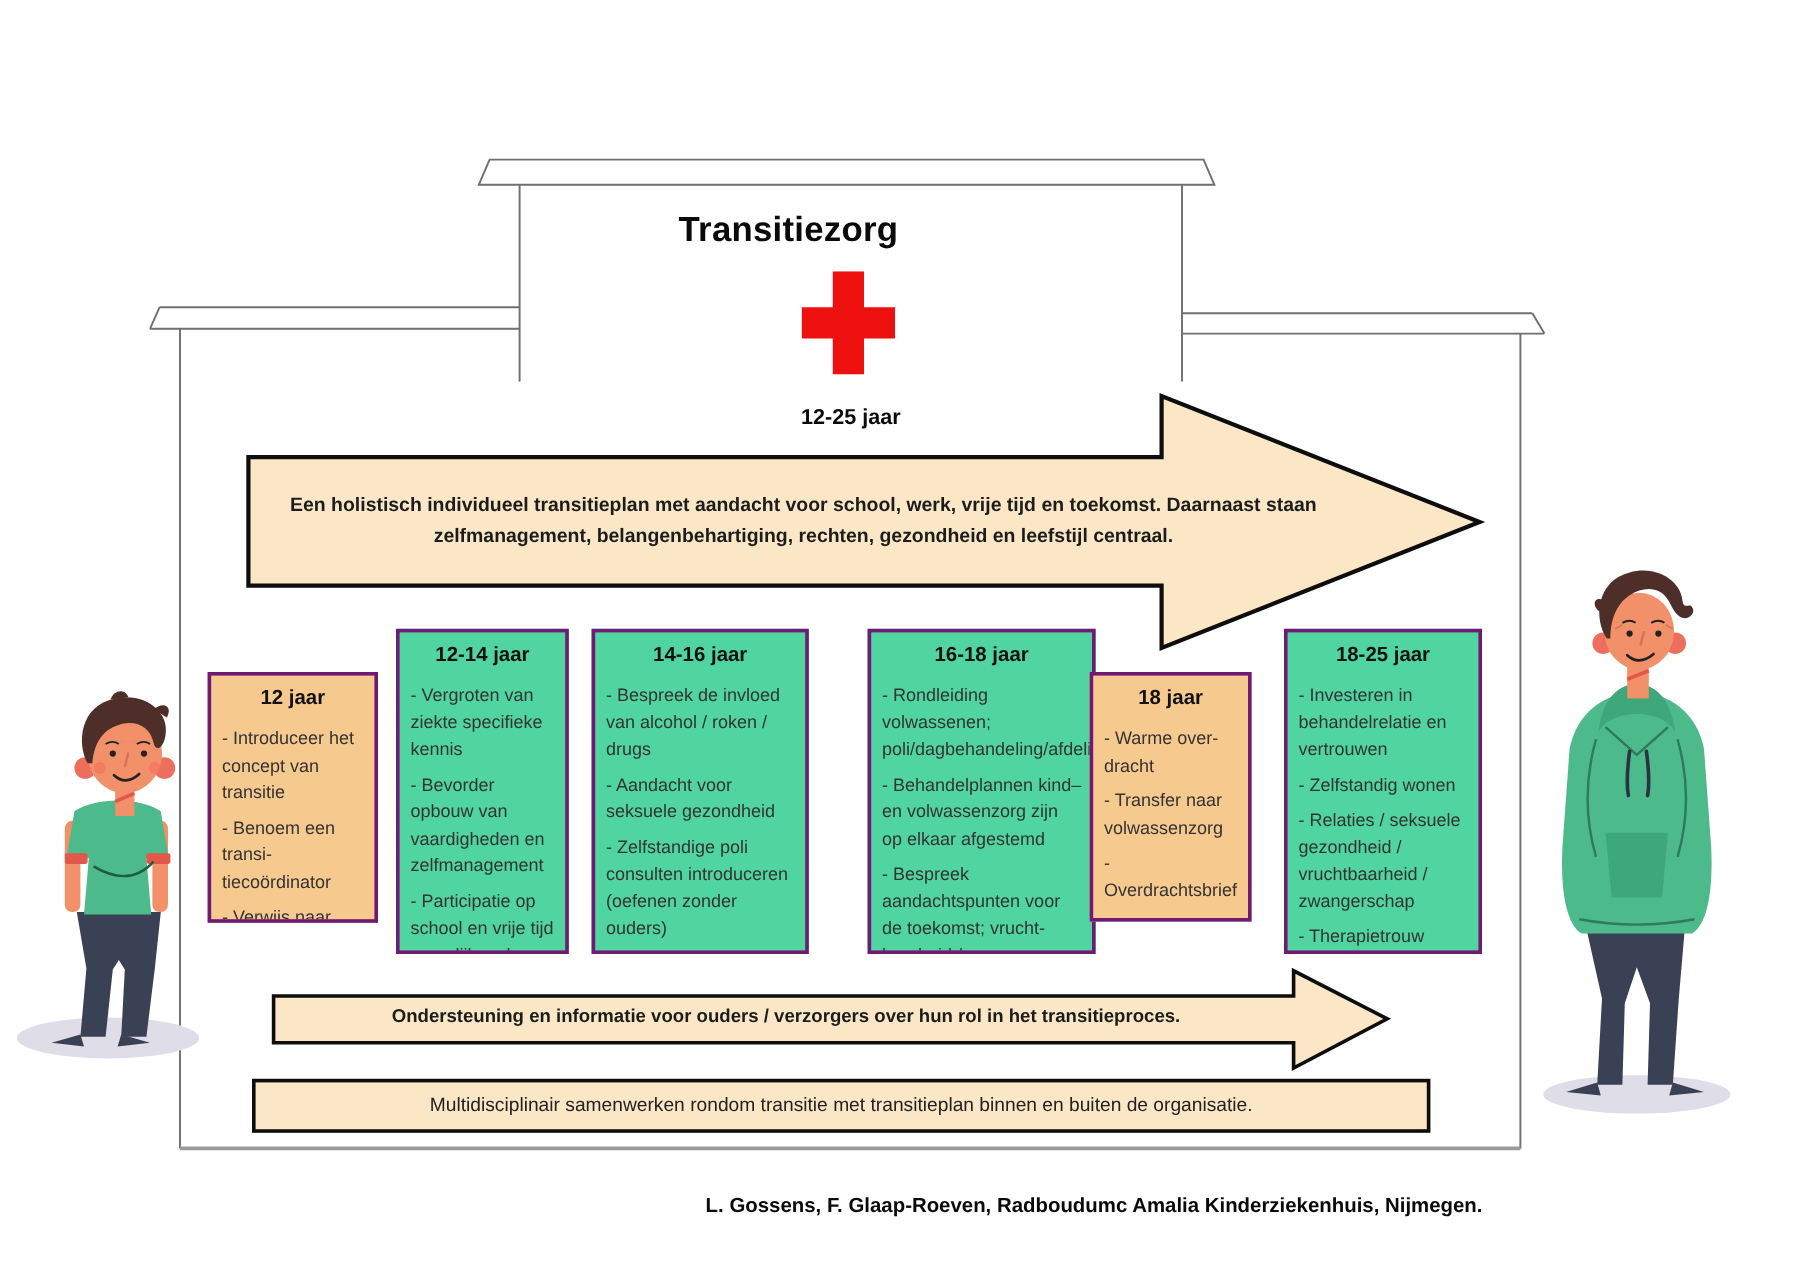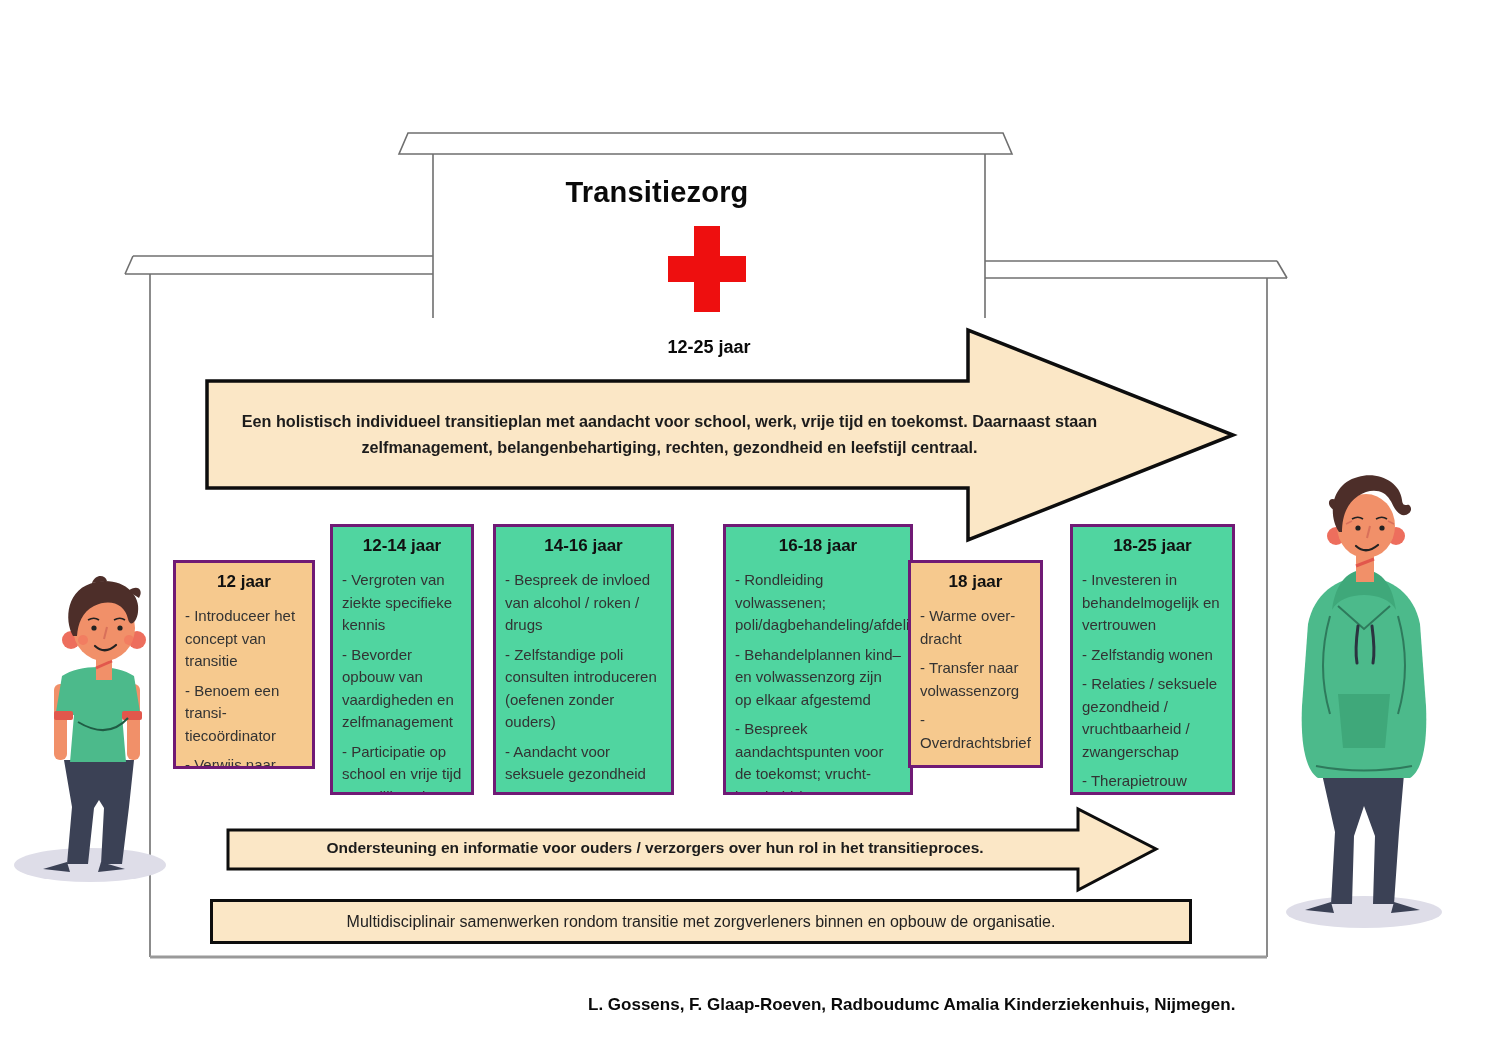--- a/index.html
+++ b/index.html
@@ -126,49 +126,49 @@
     <div class="stage stage1" style="background-color: rgb(80, 213, 160);">
       <div class="stage-title">12-14 jaar</div>
       <p class="stage-item">- Vergroten van ziek­te specifieke kennis</p>
       <p class="stage-item">- Bevorder opbouw van vaardigheden en zelfmanagement</p>
       <p class="stage-item">- Participatie op school en vrije tijd mogelijk maken</p>
       <p class="stage-item">- Lotgenotencontact</p>
     </div>
     <div class="stage stage2" style="background-color: rgb(80, 213, 160);">
       <div class="stage-title">14-16 jaar</div>
       <p class="stage-item">- Bespreek de invloed van alcohol / roken / drugs</p>
+      <p class="stage-item">- Aandacht voor seksuele gezondheid</p>
       <p class="stage-item">- Zelfstandige poli consul­ten introduceren (oefenen zonder ouders)</p>
-      <p class="stage-item">- Aandacht voor seksuele gezondheid</p>
     </div>
     <div class="stage stage3" style="background-color: rgb(80, 213, 160);">
       <div class="stage-title">16-18 jaar</div>
       <p class="stage-item">- Rondleiding volwassenen; poli/dagbehandeling/afdeling</p>
       <p class="stage-item">- Behandelplannen kind– en volwassenzorg zijn op elkaar afgestemd</p>
       <p class="stage-item">- Bespreek aandachtspunten voor de toekomst; vrucht­baarheid / zwangerschap</p>
     </div>
     <div class="stage stage4" style="background-color: rgb(246, 201, 142);">
       <div class="stage-title">18 jaar</div>
       <p class="stage-item">- Warme over­dracht</p>
       <p class="stage-item">- Transfer naar volwassenzorg</p>
       <p class="stage-item">- Overdrachtsbrief</p>
     </div>
     <div class="stage stage5" style="background-color: rgb(80, 213, 160);">
       <div class="stage-title">18-25 jaar</div>
-      <p class="stage-item">- Investeren in behandel­mogelijk en vertrouwen</p>
+      <p class="stage-item">- Investeren in behandel­relatie en vertrouwen</p>
       <p class="stage-item">- Zelfstandig wonen</p>
       <p class="stage-item">- Relaties / seksuele gezondheid / vruchtbaar­heid / zwangerschap</p>
       <p class="stage-item">- Therapietrouw</p>
       <p class="stage-item">- Evaluatie transitiepro­ces</p>
     </div>
   </div>
 
 <div class="abs parents-arrow-text">Ondersteuning en informatie voor ouders / verzorgers over hun rol in het transitieproces.</div>
 
 <div class="abs multi-bar" style="background-color: rgb(251, 231, 198);">
-  <span>Multidisciplinair samenwerken rondom transitie met zorgverleners binnen en opbouw de organisatie.</span>
+  <span>Multidisciplinair samenwerken rondom transitie met transitieplan binnen en buiten de organisatie.</span>
 </div>
 
 <div class="abs attribution">L. Gossens, F. Glaap-Roeven, Radboudumc Amalia Kinderziekenhuis, Nijmegen.</div>
 
 <svg class="abs boy-wrap" viewBox="0 0 160 320" aria-hidden="true">
   <ellipse cx="80" cy="293" rx="76" ry="17" fill="#dedde8"></ellipse>
 
   <rect x="44" y="112" width="13" height="76" rx="6" fill="#f19069"></rect>
   <rect x="117" y="112" width="13" height="76" rx="6" fill="#f19069"></rect>
 

